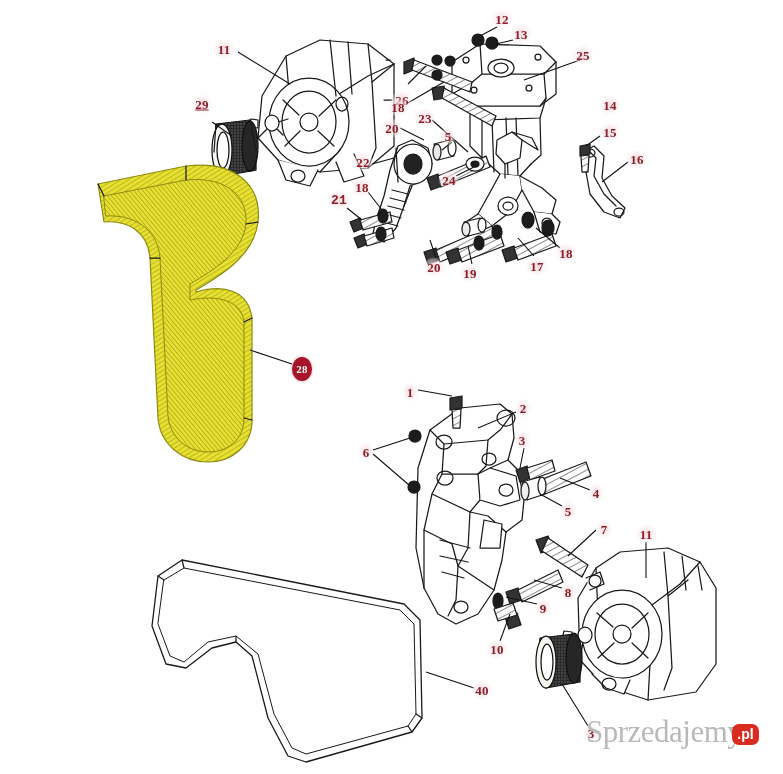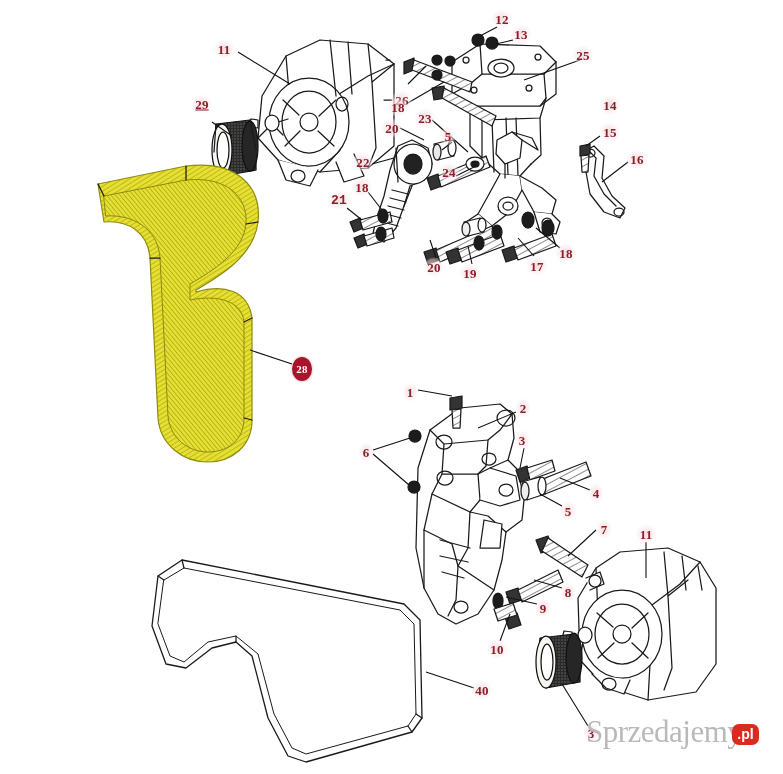--- a/index.html
+++ b/index.html
@@ -406,21 +406,21 @@
       <div class="callout" style="left: 577px; top: 55px; margin-left: 6px;">25</div>
       <div class="callout" style="left: 402px; top: 88px; margin-top: 12px;">26</div>
       <div class="callout" style="left: 398px; top: 107px;">18</div>
       <div class="callout" style="left: 610px; top: 105px;">14</div>
       <div class="callout" style="left: 425px; top: 118px;">23</div>
       <div class="callout" style="left: 392px; top: 128px;">20</div>
       <div class="callout" style="left: 448px; top: 136px;">5</div>
       <div class="callout" style="left: 610px; top: 132px;">15</div>
       <div class="callout" style="left: 637px; top: 159px;">16</div>
       <div class="callout" style="left: 363px; top: 162px;">22</div>
-      <div class="callout" style="left: 449px; top: 172px;">24</div>
+      <div class="callout" style="left: 449px; top: 180px;">24</div>
       <div class="callout" style="left: 362px; top: 187px;">18</div>
       <div class="callout" style="left: 339px; top: 200px; font-family: Liberation Mono, monospace;">21</div>
       <div class="callout" style="left: 566px; top: 253px;">18</div>
       <div class="callout" style="left: 434px; top: 267px;">20</div>
       <div class="callout" style="left: 470px; top: 273px; text-align: right;">19</div>
       <div class="callout" style="left: 537px; top: 266px;">17</div>
       <div class="callout badge" style="left: 302px; top: 369px;">28</div>
       <div class="callout" style="left: 410px; top: 392px;">1</div>
       <div class="callout" style="left: 523px; top: 408px;">2</div>
       <div class="callout" style="left: 366px; top: 452px;">6</div>

